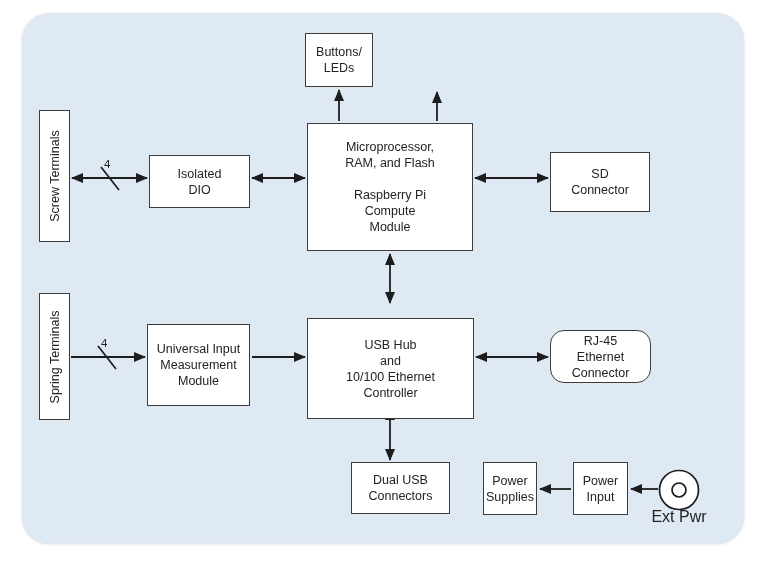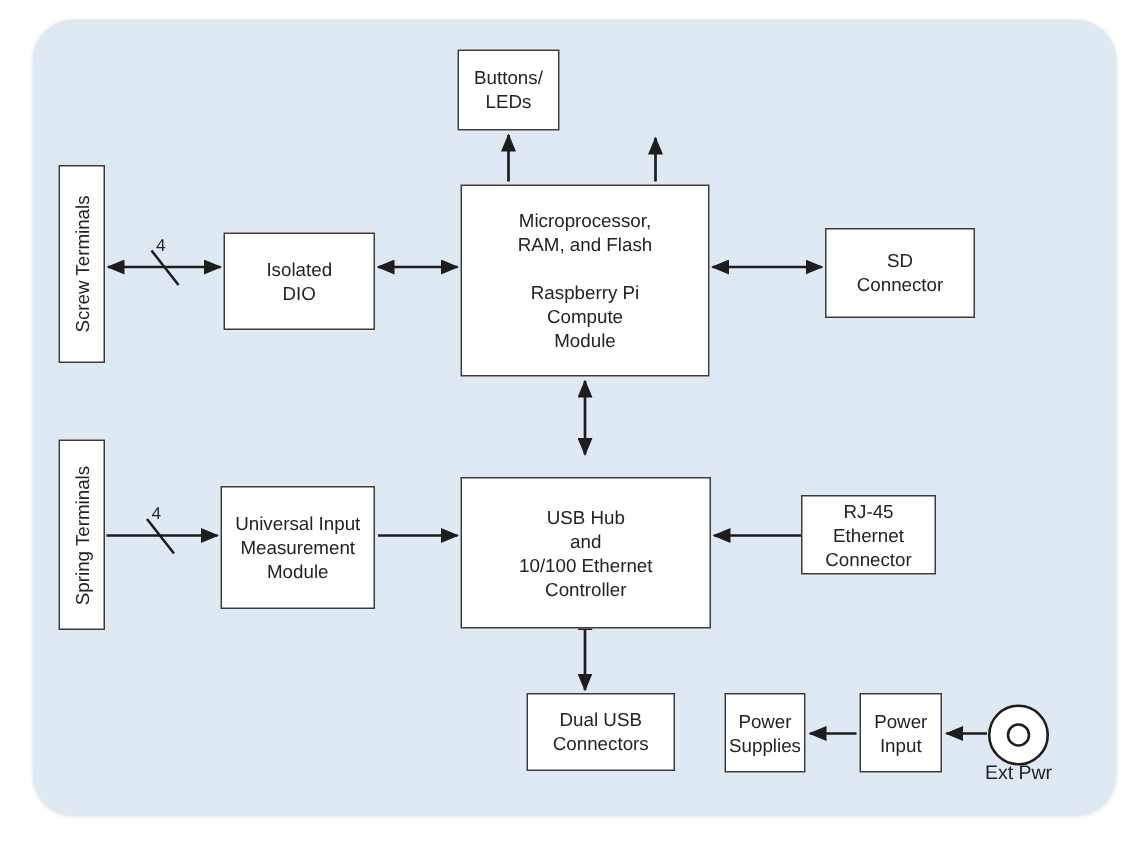--- a/index.html
+++ b/index.html
@@ -40,21 +40,21 @@
     font-size:12.5px;color:var(--text,#232323);
   }
   .bus-label{
     position:absolute;
     font-size:11.5px;color:var(--text,#232323);
     line-height:1;
   }
   .ext-caption{
     position:absolute;width:140px;left:609px;
     text-align:center;
-    font-size:13px;line-height:1.3;color:var(--text,#232323);
+    font-size:16px;line-height:1.3;color:var(--text,#232323);
   }
   .cap1{top:507px;}
   .cap2{top:524px;}
   svg line, svg circle{stroke:var(--arrow,#1d1d1d);}
 </style>
 </head>
 <body>
 
 <div class="stage">
 
@@ -91,21 +91,21 @@
   </svg>
 
   <div class="node vnode" style="left:39px;top:110px;width:31px;height:132px;">
     <span class="vlabel">Screw Terminals</span>
   </div>
 
   <div class="node vnode" style="left:39px;top:293px;width:31px;height:127px;">
     <span class="vlabel">Spring Terminals</span>
   </div>
 
-  <div class="node" style="left:149px;top:155px;width:101px;height:65px;">Isolated
+  <div class="node" style="left:149px;top:155px;width:101px;height:53px;">Isolated
 DIO</div>
 
   <div class="node" style="left:305px;top:33px;width:68px;height:54px;">Buttons/
 LEDs</div>
 
 
   <div class="node" style="left:307px;top:123px;width:166px;height:128px;">Microprocessor,
 RAM, and Flash
 
 Raspberry Pi
@@ -117,21 +117,21 @@
 
   <div class="node" style="left:147px;top:324px;width:103px;height:82px;">Universal Input
 Measurement
 Module</div>
 
   <div class="node" style="left:307px;top:318px;width:167px;height:101px;">USB Hub
 and
 10/100 Ethernet
 Controller</div>
 
-  <div class="node" style="left:534px;top:330px;width:90px;height:53px;">RJ-45
+  <div class="node" style="left:550px;top:330px;width:101px;height:53px;border-radius:14px;">RJ-45
 Ethernet
 Connector</div>
 
   <div class="node" style="left:351px;top:462px;width:99px;height:52px;">Dual USB
 Connectors</div>
 
   <div class="node" style="left:483px;top:462px;width:54px;height:53px;">Power
 Supplies</div>
 
   <div class="node" style="left:573px;top:462px;width:55px;height:53px;">Power

